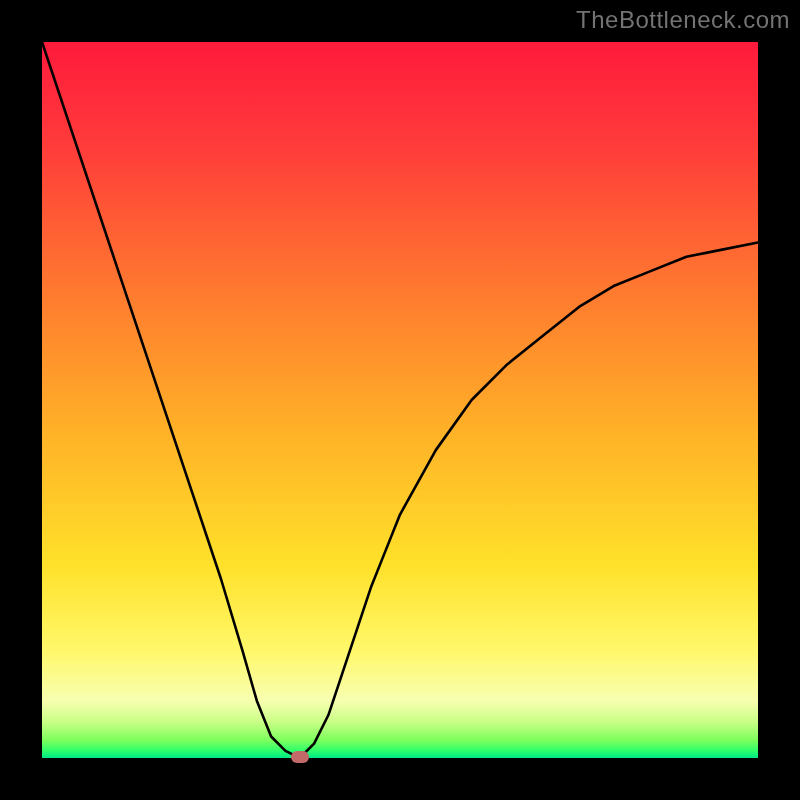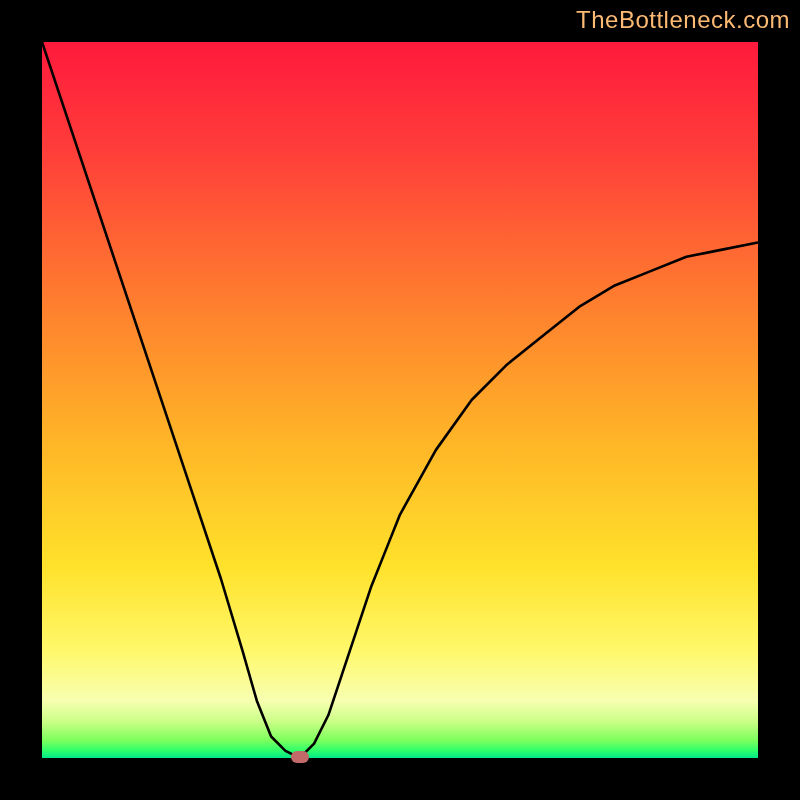--- a/index.html
+++ b/index.html
@@ -14,21 +14,21 @@
   .outer {
     position: relative;
     width: 800px;
     height: 800px;
     background: #000;
   }
   .watermark {
     position: absolute;
     top: 6px;
     right: 10px;
-    color: #fdba74;
+    color: #737373;
     font-size: 24px;
     letter-spacing: 0.5px;
     z-index: 10;
   }
   .plot-area {
     position: absolute;
     left: 42px;
     top: 42px;
     width: 716px;
     height: 716px;

